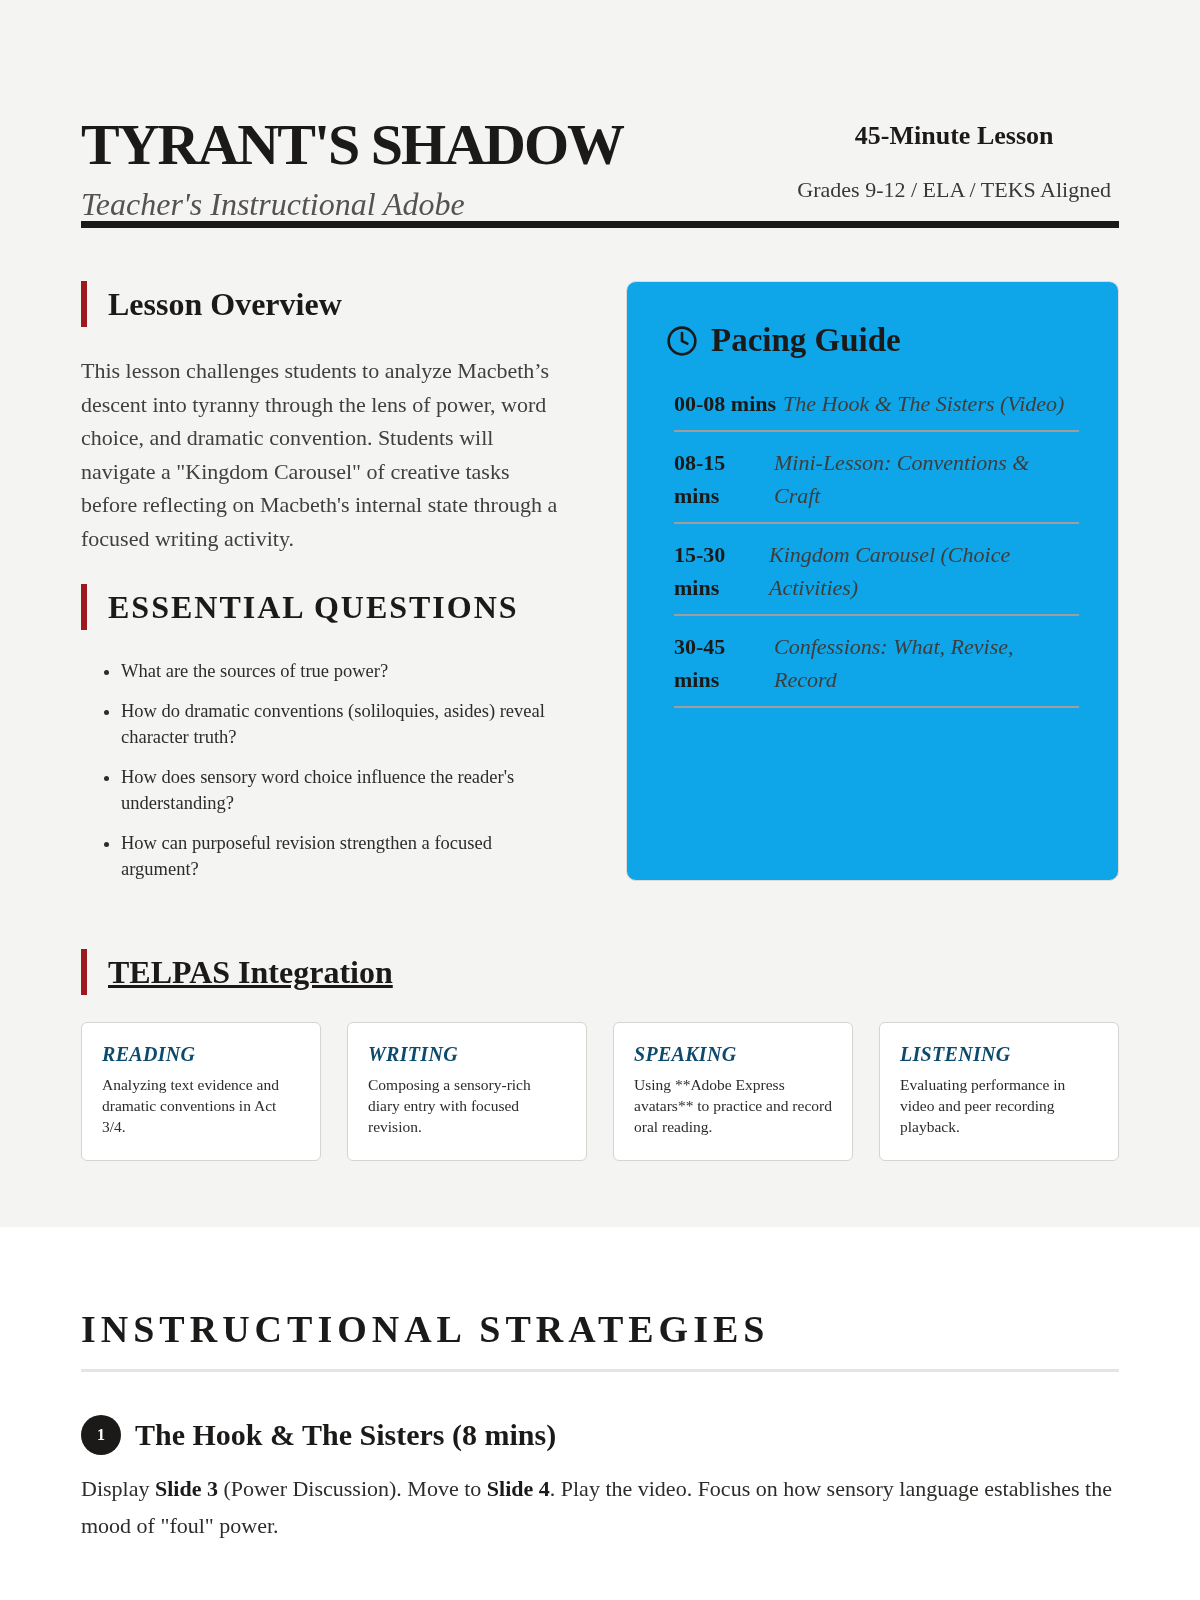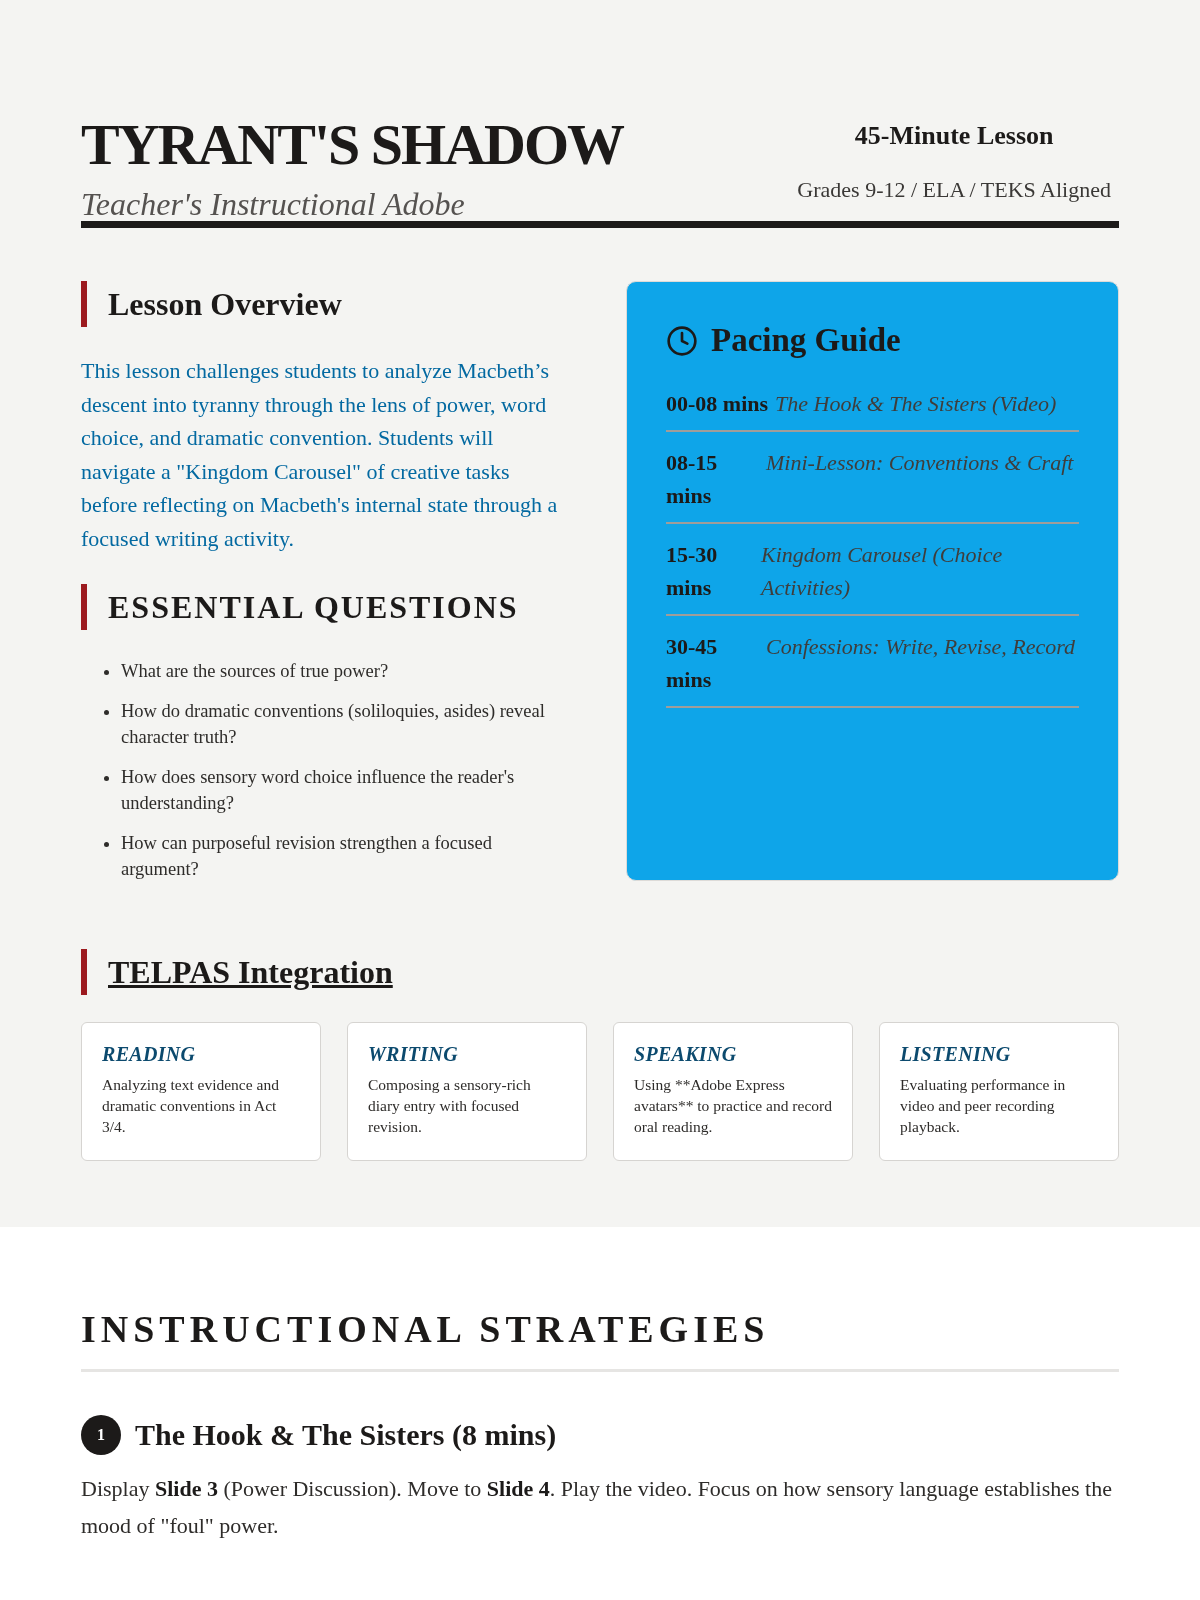--- a/index.html
+++ b/index.html
@@ -66,21 +66,21 @@
       line-height: 46px;
       color: #1c1a19;
     }
     .section-head.caps {
       text-transform: none;
       letter-spacing: 2px;
     }
     .overview-text {
       font-size: 22px;
       line-height: 33.5px;
-      color: #0369a1;
+      color: #404040;
       margin-top: 27px;
     }
     .eq-head { margin-top: 29px; }
     .eq-list {
       margin-top: 28px;
       padding-left: 40px;
       font-size: 18.5px;
       line-height: 26.5px;
       color: #2e2c2a;
     }
@@ -112,21 +112,21 @@
     .pace-row:first-of-type { padding-top: 0; }
     .pace-row .time {
       font-weight: 700;
       color: #1c1a19;
       flex: 0 0 auto;
     }
     .pace-row .task {
       font-style: italic;
       color: #3f3d3b;
     }
-    .pace-list { margin-top: 28px; }
+    .pace-list { margin-top: 28px; margin-left: 8px; }
     .pace-row.wide .time { margin-right: 7px; }
     .pace-row.narrow .time { width: 100px; }
     .pace-row.narrow2 .time { width: 95px; }
     
     .telpas-head { margin-top: 53px; text-decoration: underline; }
     .cards {
       display: flex;
       justify-content: space-between;
       margin-top: 27px;
     }
@@ -238,21 +238,21 @@
         <div class="pace-row narrow">
           <span class="time">08-15 mins</span>
           <span class="task">Mini-Lesson: Conventions &amp; Craft</span>
         </div>
         <div class="pace-row narrow2">
           <span class="time">15-30 mins</span>
           <span class="task">Kingdom Carousel (Choice Activities)</span>
         </div>
         <div class="pace-row narrow">
           <span class="time">30-45 mins</span>
-          <span class="task">Confessions: Write, Revise, Record</span>
+          <span class="task">Confessions: What, Revise, Record</span>
         </div>
       </div>
     </aside>
   </div>
 
   <h2 class="section-head telpas-head">TELPAS Integration</h2>
   <div class="cards">
     <div class="card">
       <div class="card-title">READING</div>
       <div class="card-text">Analyzing text evidence and dramatic conventions in Act 3/4.</div>

